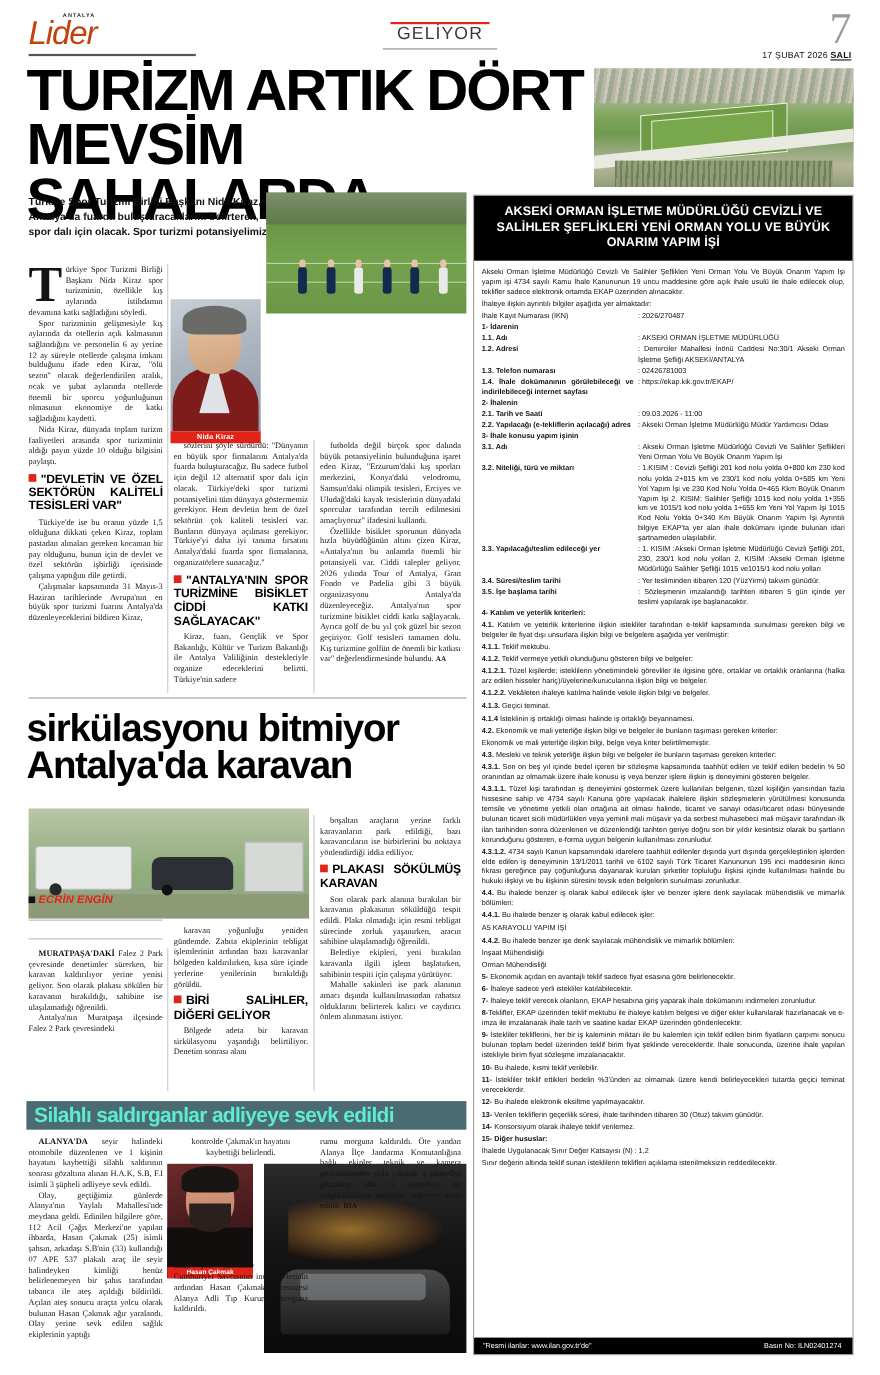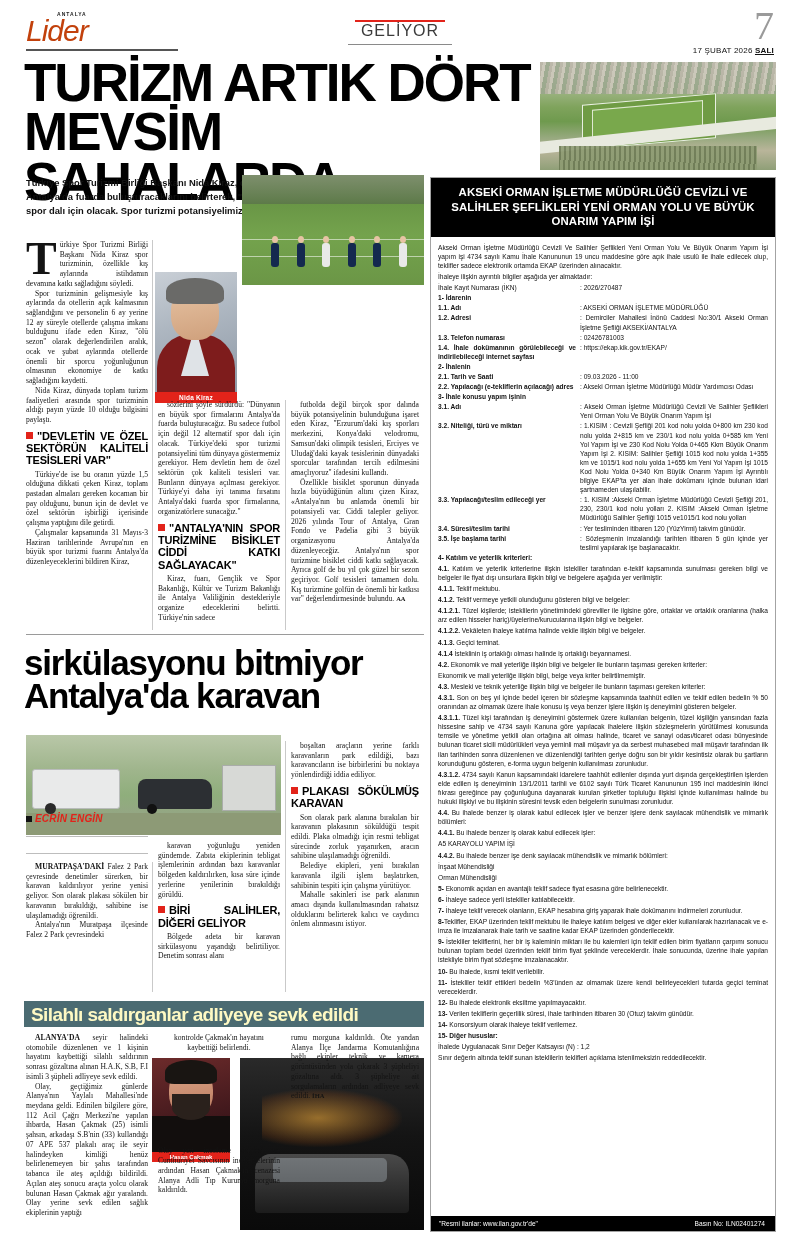--- a/index.html
+++ b/index.html
@@ -198,21 +198,21 @@
   .byline .sq{display:inline-block;width:6px;height:6px;background:#111;margin-right:3px;vertical-align:0px;}
   .byline-rule-t{position:absolute;left:26px;top:836px;width:122px;height:1px;background:#bdbdbd;}
   .byline-rule-b{position:absolute;left:26px;top:853px;width:122px;height:1px;background:#bdbdbd;}
 
   
   .h3-strip{
     position:absolute;left:24px;top:1001px;width:400px;height:26px;
     background:#4b6b72;
   }
   .h3-strip span{
-    display:block;padding:2px 7px 0 7px;color:#fef9c3;
+    display:block;padding:2px 7px 0 7px;color:#5eead4;
     font-family:"Liberation Sans", sans-serif;font-weight:bold;font-size:19px;
     letter-spacing:-.6px;line-height:24px;white-space:nowrap;
   }
   .cakmak-photo{
     position:absolute;left:152px;top:1058px;width:78px;height:104px;
     background:linear-gradient(165deg,#6d2b2b 0%,#40181c 60%,#26090c 100%);
     overflow:hidden;
   }
   .cakmak-photo .head{
     position:absolute;left:17px;top:8px;width:44px;height:52px;border-radius:46%;

